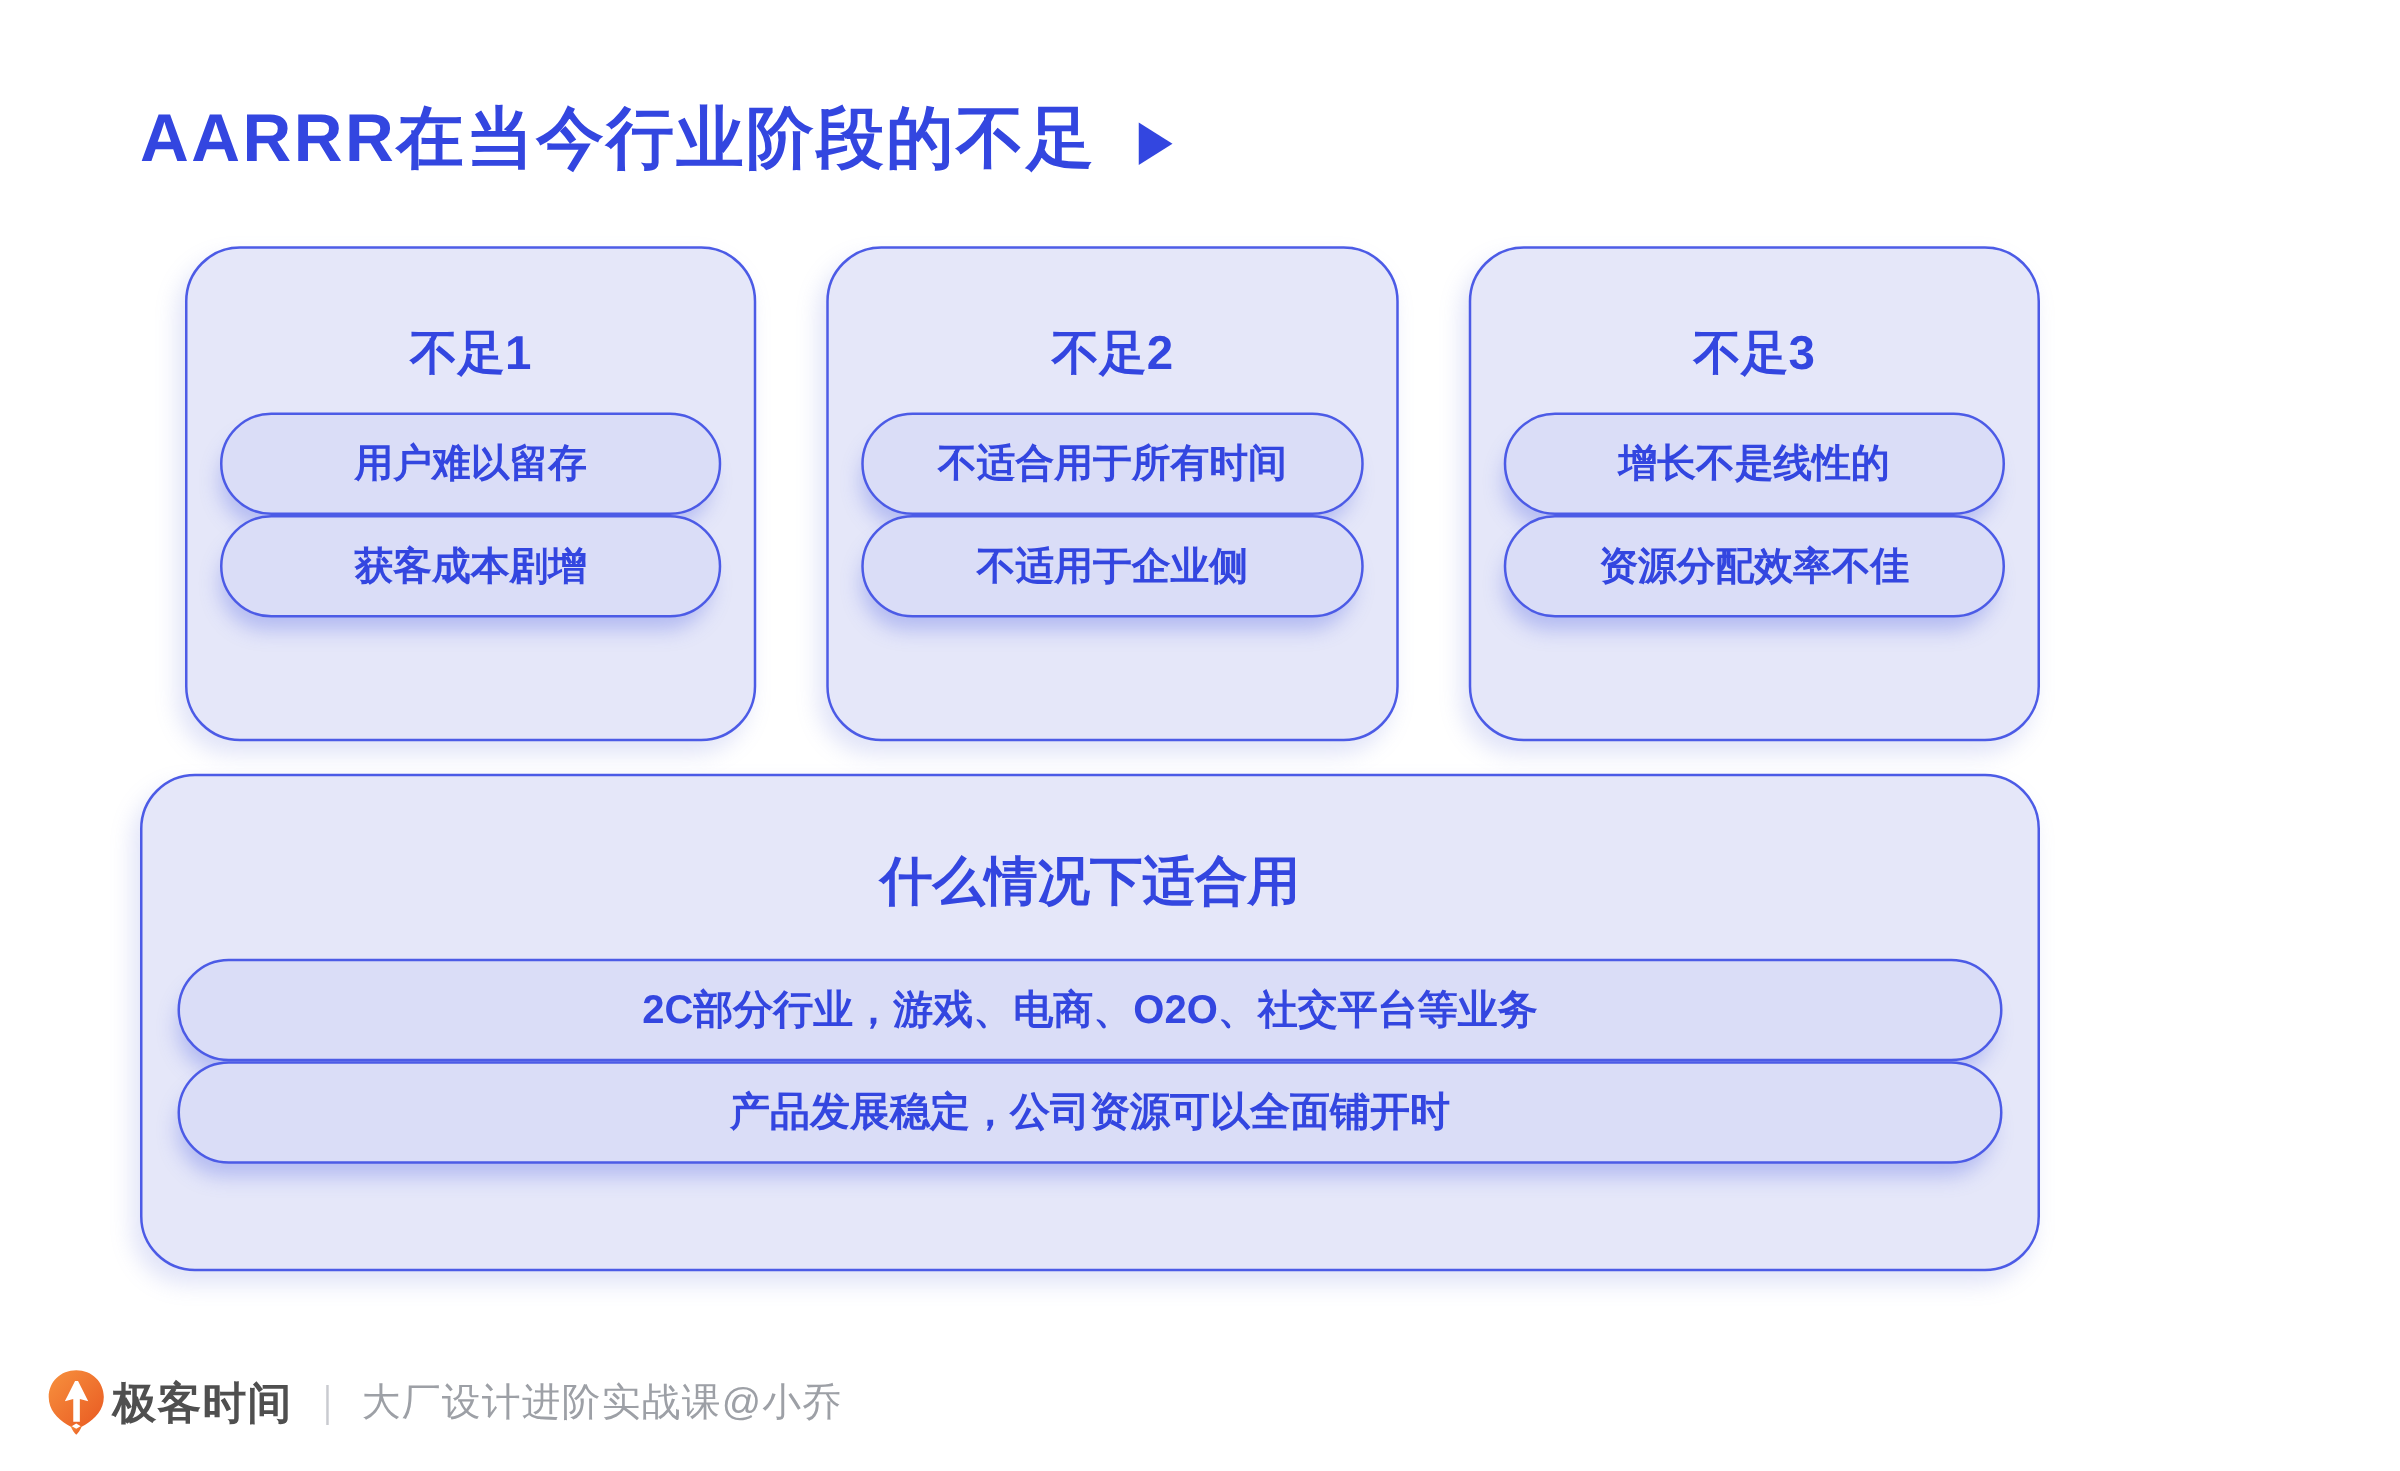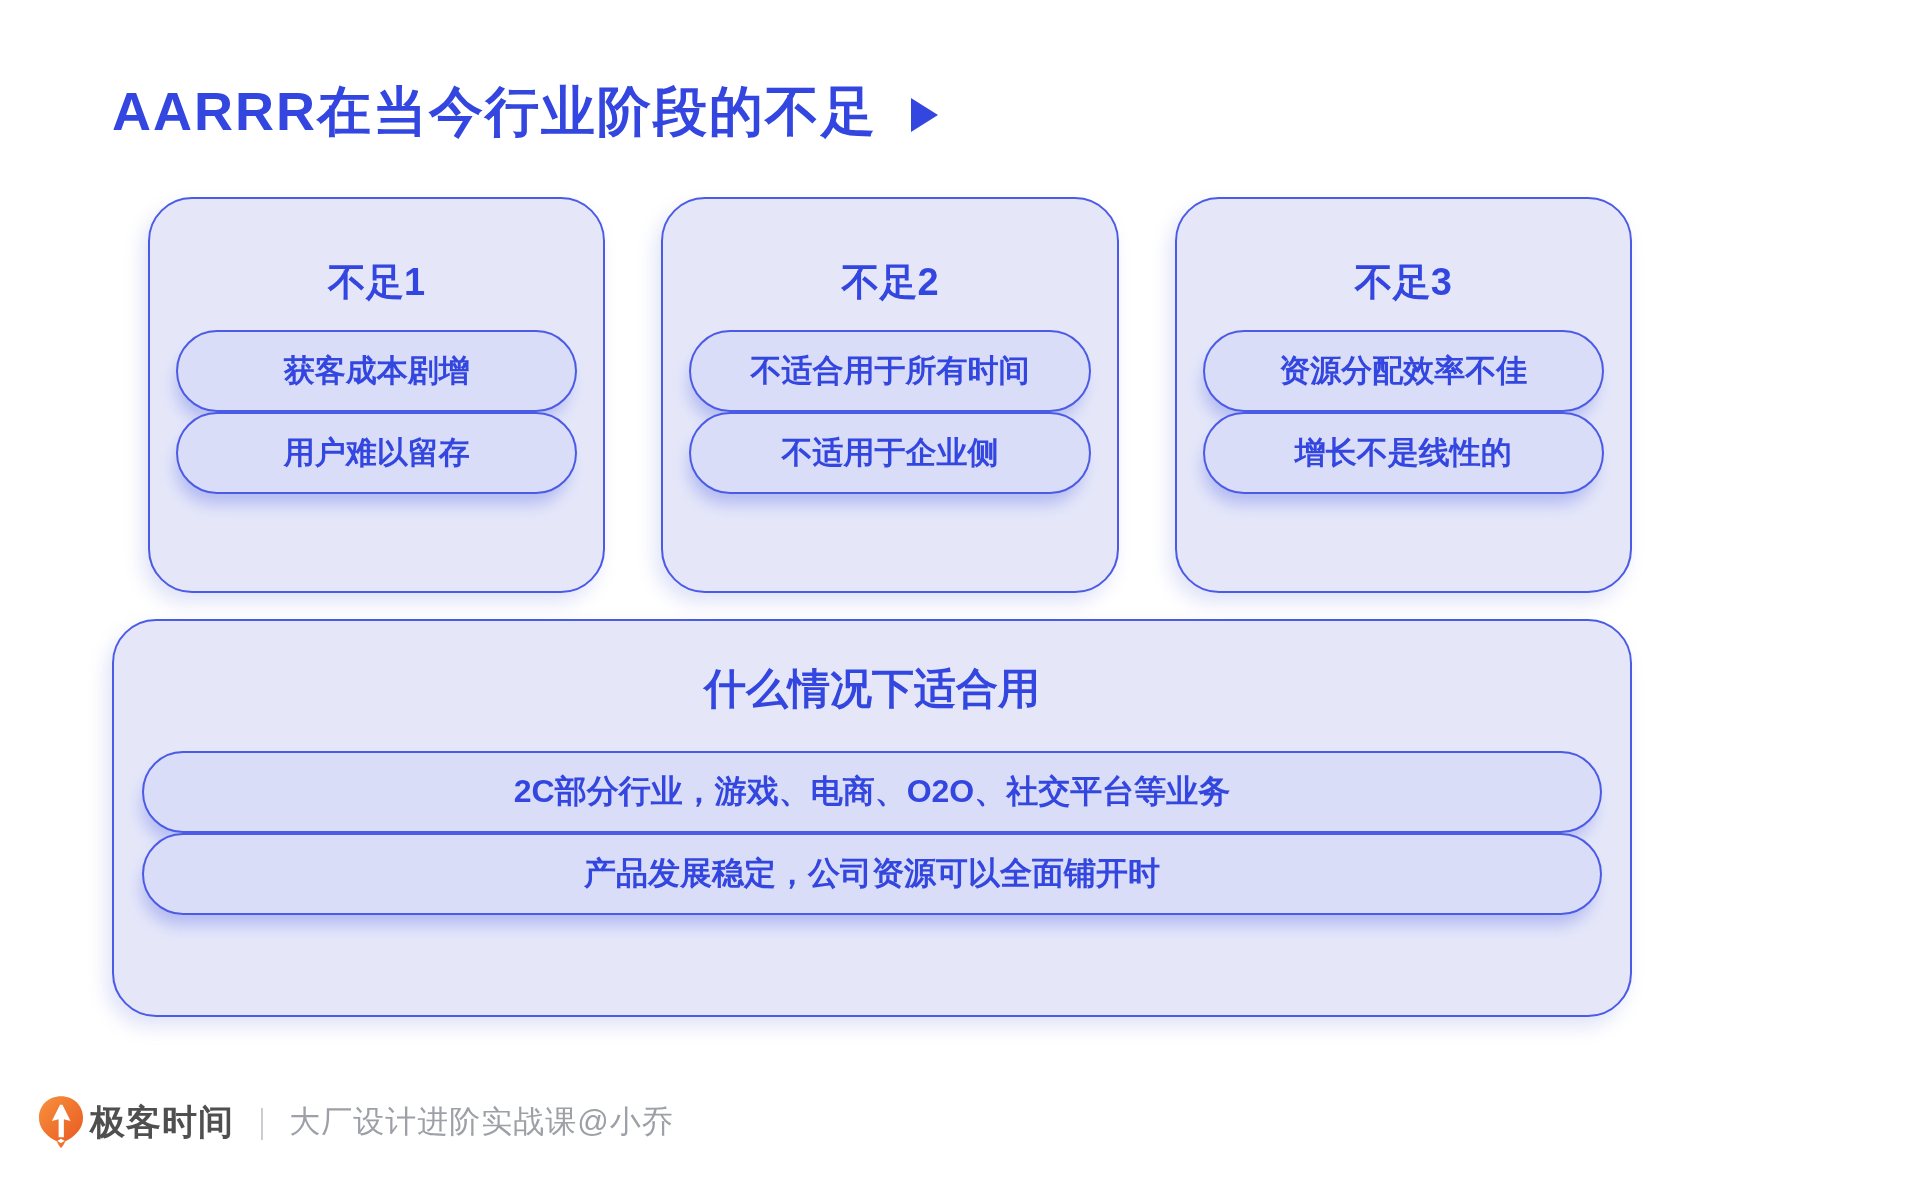--- a/index.html
+++ b/index.html
@@ -85,21 +85,21 @@
     margin-top: 26px;
     height: 398px;
     background: var(--card-bg, #E5E7F9);
     border: 2px solid var(--border-blue, #4C5BE6);
     border-radius: 44px;
     box-sizing: border-box;
     padding: 0 28px;
     box-shadow: -6px 10px 18px rgba(120, 130, 225, 0.22);
   }
   .bottom-card .card-heading {
-    margin-top: 40px;
+    margin-top: 56px;
     font-size: 42px;
   }
   .bottom-card .pill { font-size: 32px; }
   .bottom-card .pill:nth-of-type(1) { margin-top: 64px; }
   .bottom-card .pill:nth-of-type(2) { margin-top: 34px; }
   
   .footer {
     position: absolute;
     left: 38px;
     bottom: 28px;
@@ -139,34 +139,34 @@
 
     <div class="title-row">
       <div class="page-title">AARRR在当今行业阶段的不足</div>
       <div class="play-triangle"></div>
     </div>
 
     <div class="cards-row">
 
       <div class="card">
         <div class="card-heading">不足1</div>
+        <div class="pill">用户难以留存</div>
         <div class="pill">获客成本剧增</div>
-        <div class="pill">用户难以留存</div>
       </div>
 
       <div class="card">
         <div class="card-heading">不足2</div>
         <div class="pill">不适合用于所有时间</div>
         <div class="pill">不适用于企业侧</div>
       </div>
 
       <div class="card">
         <div class="card-heading">不足3</div>
+        <div class="pill">增长不是线性的</div>
         <div class="pill">资源分配效率不佳</div>
-        <div class="pill">增长不是线性的</div>
       </div>
 
     </div>
 
     <div class="bottom-card">
       <div class="card-heading">什么情况下适合用</div>
       <div class="pill">2C部分行业，游戏、电商、O2O、社交平台等业务</div>
       <div class="pill">产品发展稳定，公司资源可以全面铺开时</div>
     </div>
 

